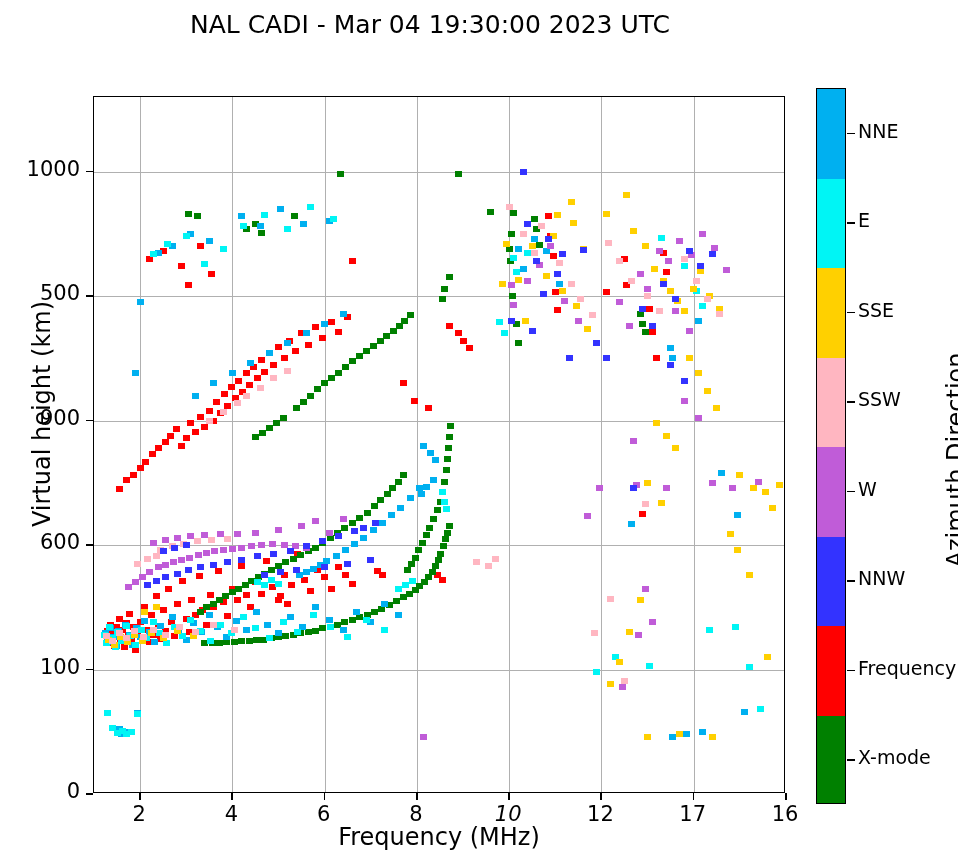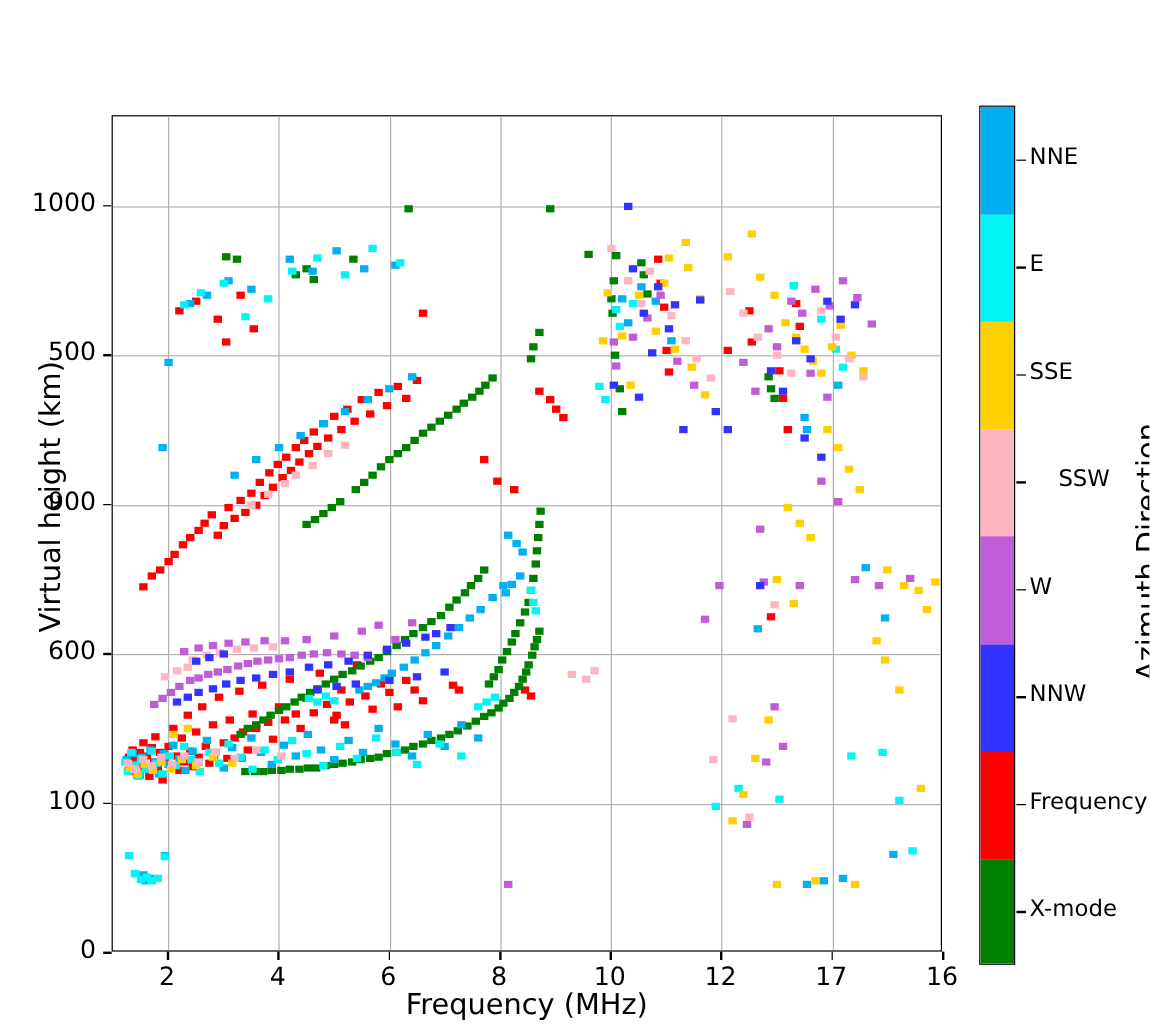--- a/index.html
+++ b/index.html
@@ -144,20 +144,21 @@
     color: #000000;
     transform: rotate(-90deg);
     transform-origin: center center;
   }
 </style>
 </head>
 <body>
 
 <div id="page">
 
+  <div id="chart-title">NAL CADI - Mar 04 19:30:00 2023 UTC</div>
 
   <div id="y-axis">
     <div id="ytick-labels">
         <div class="ytick-mark" style="top: 793px;"></div>
         <div class="ytick-label" style="left: 0px; width: 80px; top: 779px;">0</div>
         <div class="ytick-mark" style="top: 668.536px;"></div>
         <div class="ytick-label" style="left: 0px; width: 80px; top: 654.536px;">100</div>
         <div class="ytick-mark" style="top: 544.071px;"></div>
         <div class="ytick-label" style="left: 0px; width: 80px; top: 530.071px;">600</div>
         <div class="ytick-mark" style="top: 419.607px;"></div>
@@ -886,21 +887,21 @@
     <div id="xtick-labels">
         <div class="xtick-mark" style="left: 139.133px;"></div>
         <div class="xtick-label" style="left: 109.133px;">2</div>
         <div class="xtick-mark" style="left: 231.4px;"></div>
         <div class="xtick-label" style="left: 201.4px;">4</div>
         <div class="xtick-mark" style="left: 323.667px;"></div>
         <div class="xtick-label" style="left: 293.667px;">6</div>
         <div class="xtick-mark" style="left: 415.933px;"></div>
         <div class="xtick-label" style="left: 385.933px;">8</div>
         <div class="xtick-mark" style="left: 508.2px;"></div>
-        <div class="xtick-label" style="left: 478.2px;">10</div>
+        <div class="xtick-label" style="left: 478.2px; font-style: italic;">10</div>
         <div class="xtick-mark" style="left: 600.467px;"></div>
         <div class="xtick-label" style="left: 570.467px;">12</div>
         <div class="xtick-mark" style="left: 692.733px;"></div>
         <div class="xtick-label" style="left: 662.733px;">17</div>
         <div class="xtick-mark" style="left: 785px;"></div>
         <div class="xtick-label" style="left: 755px;">16</div>
       </div>
     <div id="xlabel">Frequency (MHz)</div>
   </div>
 
@@ -915,21 +916,21 @@
       <div class="cbar-seg" style="background: rgb(0, 128, 0); top: 626.5px; height: 90.1px;"></div>
     </div>
   <div id="cbar-annotations">
       <div class="cbar-tick" style="top: 132.75px;"></div>
       <div class="cbar-label" style="top: 119.75px;">NNE</div>
       <div class="cbar-tick" style="top: 222.25px;"></div>
       <div class="cbar-label" style="top: 209.25px;">E</div>
       <div class="cbar-tick" style="top: 311.75px;"></div>
       <div class="cbar-label" style="top: 298.75px;">SSE</div>
       <div class="cbar-tick" style="top: 401.25px;"></div>
-      <div class="cbar-label" style="top: 388.25px; margin-left: 24px;">SSW</div>
+      <div class="cbar-label" style="top: 388.25px;">SSW</div>
       <div class="cbar-tick" style="top: 490.75px;"></div>
       <div class="cbar-label" style="top: 477.75px;">W</div>
       <div class="cbar-tick" style="top: 580.25px;"></div>
       <div class="cbar-label" style="top: 567.25px;">NNW</div>
       <div class="cbar-tick" style="top: 669.75px;"></div>
       <div class="cbar-label" style="top: 656.75px;">Frequency</div>
       <div class="cbar-tick" style="top: 759.25px;"></div>
       <div class="cbar-label" style="top: 746.25px;">X-mode</div>
     </div>
   <div id="cbar-title">Azimuth Direction</div>

